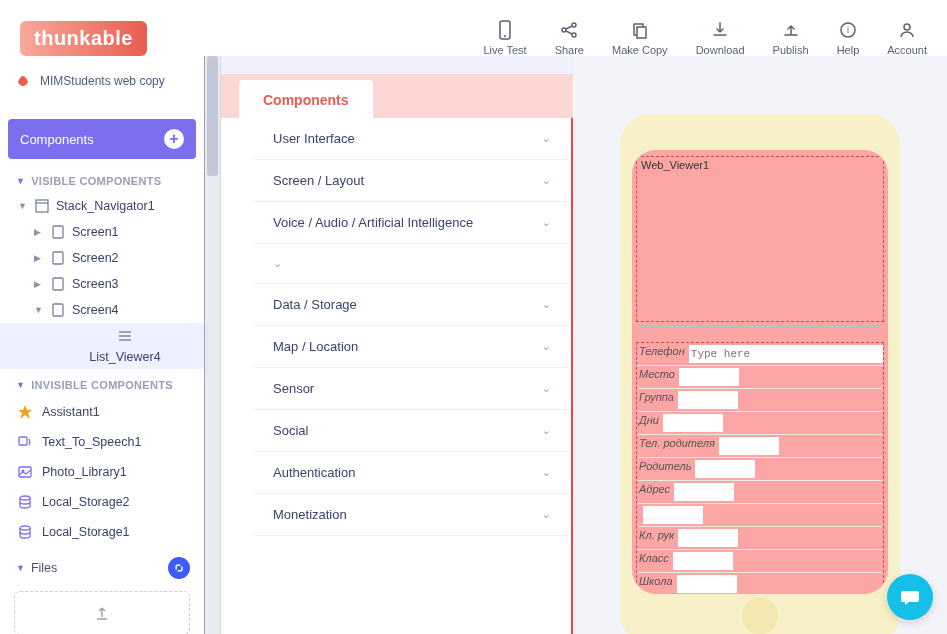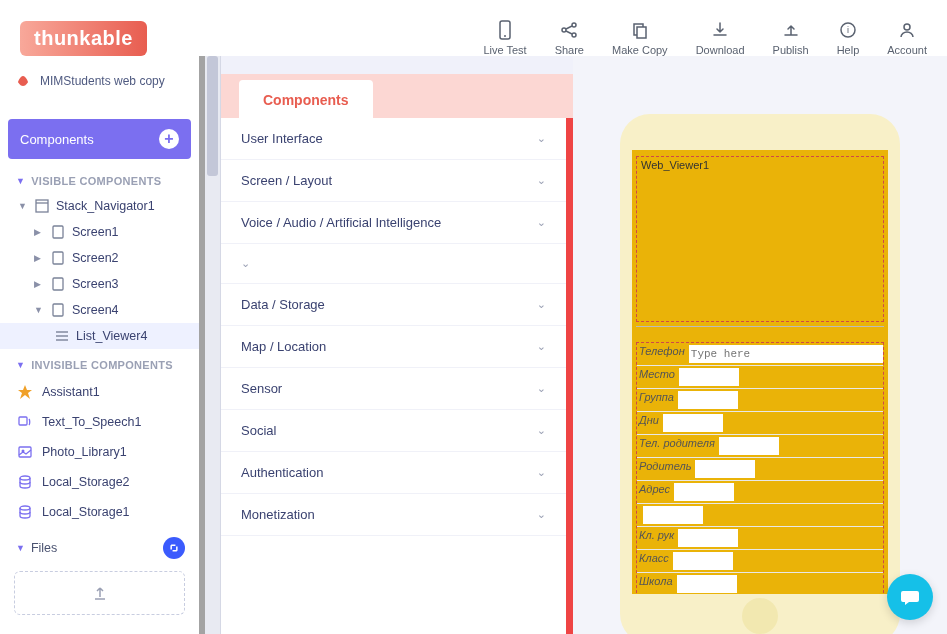--- a/index.html
+++ b/index.html
@@ -11,64 +11,64 @@
 .header-spacer { flex: 1; }
 .header-actions { display: flex; gap: 28px; }
 .header-action { display: flex; flex-direction: column; align-items: center; gap: 4px; cursor: pointer; color: #4a5568; }
 .header-action .ha-icon { width: 20px; height: 20px; display: flex; align-items: center; justify-content: center; }
 .header-action .ha-label { font-size: 11px; color: #5a6270; }
 
 
 .main { display: flex; height: 578px; }
 
 
-.sidebar { width: 205px; background: #fff; border-right: 6px solid #a3a3a3; overflow-y: auto; padding-top: 55px; position: relative; }
+.sidebar { width: 205px; background: #fff; border-right: 1px solid #a3a3a3; overflow-y: auto; padding-top: 55px; position: relative; }
 .project-row { position: absolute; top: 10px; left: 10px; right: 10px; display: flex; align-items: center; gap: 8px; padding: 6px 4px; }
 .project-icon { width: 18px; height: 18px; color: #e85d50; }
 .project-name { font-size: 12px; color: #4f5a80; }
 
 .components-hdr { margin: 8px 8px 6px 8px; background: #7b6ff0; color: #fff; border-radius: 4px; padding: 10px 12px; display: flex; align-items: center; justify-content: space-between; font-size: 13px; font-weight: 500; }
 .plus-circle { width: 20px; height: 20px; border-radius: 50%; background: #fff; color: #7b6ff0; display: flex; align-items: center; justify-content: center; font-size: 16px; font-weight: bold; }
 
 .section-label { display: flex; align-items: center; gap: 6px; padding: 10px 16px 6px 16px; font-size: 11px; font-weight: 600; color: #9aa0b4; letter-spacing: 0.3px; }
 .tri { font-size: 9px; color: #7b6ff0; }
 
 .tree-row { display: flex; align-items: center; gap: 6px; padding: 5px 8px 5px 18px; font-size: 12.5px; color: #3a4270; cursor: pointer; }
 .tree-row.indent1 { padding-left: 34px; }
 .tree-row.indent2 { padding-left: 54px; }
 .tree-row .caret { width: 10px; font-size: 9px; color: #8a90a8; }
 .tree-row .ticon { width: 16px; height: 16px; display: inline-flex; align-items: center; justify-content: center; color: #7a8298; }
-.tree-row.selected { background: #eef1ff; }
+.tree-row.selected { background: #eef1ff; flex-direction: column; }
 
 .inv-row { display: flex; align-items: center; gap: 8px; padding: 6px 16px; font-size: 12.5px; color: #3a4270; cursor: pointer; }
 .inv-icon { width: 18px; height: 18px; display: inline-flex; align-items: center; justify-content: center; }
 
 .files-hdr { display: flex; align-items: center; justify-content: space-between; padding: 10px 14px 8px 16px; }
 .files-hdr .lbl { font-size: 12.5px; color: #4a5270; display: flex; align-items: center; gap: 6px; }
 .expand-btn { width: 22px; height: 22px; border-radius: 50%; background: #3b5bfd; display: flex; align-items: center; justify-content: center; }
 
 .upload-area { margin: 4px 14px 10px 14px; border: 1px dashed #c8cde0; border-radius: 6px; height: 44px; display: flex; align-items: center; justify-content: center; color: #9aa0b4; }
 
 
 .gutter { width: 16px; background: #e8eaf2; border-right: 1px solid #d5d8e5; position: relative; }
 .gutter .thumb { position: absolute; left: 2px; right: 2px; top: 0; height: 120px; background: #c3c7d8; border-radius: 3px; }
 
 
 .center { width: 352px; display: flex; flex-direction: column; }
 .tabstrip { height: 44px; background: #fcd7d3; display: flex; align-items: flex-end; padding-left: 18px; margin-top: 18px; }
 .tab { background: #fff; padding: 12px 24px 10px 24px; border-radius: 4px 4px 0 0; font-size: 14px; font-weight: 600; color: #e85d50; }
-.catlist { background: #fff; flex: 1; border-right: 7px solid #ef4444; overflow-y: auto; }
+.catlist { background: #fff; flex: 1; border-right: 2px solid #ef4444; overflow-y: auto; padding-left: 32px; }
 .cat-row { display: flex; align-items: center; justify-content: space-between; padding: 13px 20px; font-size: 13px; color: #3a4270; border-bottom: 1px solid #f0f1f8; cursor: pointer; }
 .cat-row .chev { color: #9aa0b4; font-size: 11px; }
 
 
 .canvas { flex: 1; background: #f3f4fa; position: relative; display: flex; justify-content: center; padding-top: 58px; }
 .phone { width: 280px; height: 530px; background: #f8f0c8; border-radius: 30px; padding: 36px 12px 50px 12px; position: relative; }
 .phone-home { position: absolute; bottom: 10px; left: 50%; transform: translateX(-50%); width: 36px; height: 36px; border-radius: 50%; background: #f2e8b0; }
-.screen { width: 100%; height: 100%; background: #eab308; position: relative; overflow: hidden; }
+.screen { width: 100%; height: 100%; background: #fca5a5; position: relative; overflow: hidden; border-radius: 24px; }
 
 .webview-box { position: absolute; top: 6px; left: 4px; right: 4px; height: 166px; border: 1px dashed #d04848; }
 .webview-label { position: absolute; top: 2px; left: 4px; font-size: 11px; color: #333; }
 .gray-line { position: absolute; left: 4px; right: 4px; top: 176px; height: 1px; background: #bbb; }
 
 .form-area { position: absolute; top: 192px; left: 4px; right: 4px; border: 1px dashed #d04848; padding-bottom: 6px; }
 .form-row { display: flex; align-items: flex-start; border-bottom: 1px solid #e8e8e8; padding: 2px 0 2px 2px; }
 .form-label { font-size: 11px; font-style: italic; color: #555; padding-right: 4px; }
 .form-input { flex: 1; font-size: 11px; color: #aaa; border: none; outline: none; padding: 3px 2px; font-family: Liberation Mono, monospace; }
 .form-input.short { max-width: 60px; }

